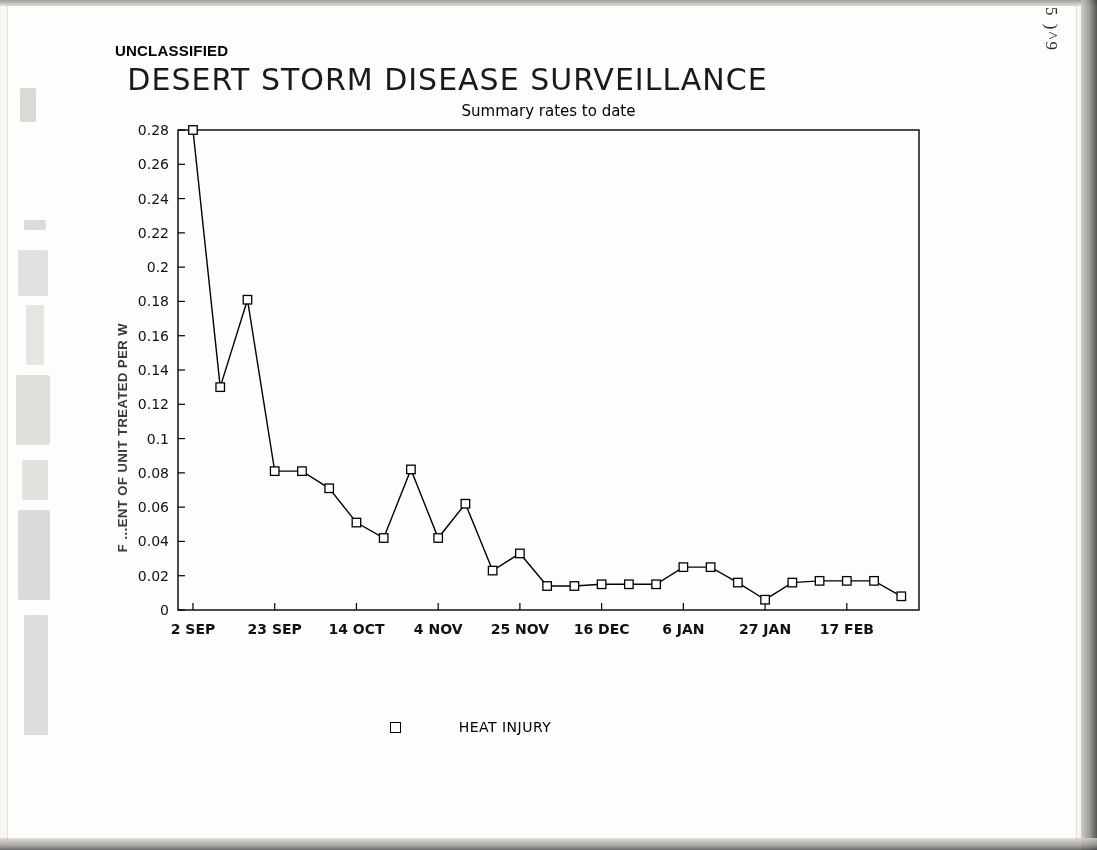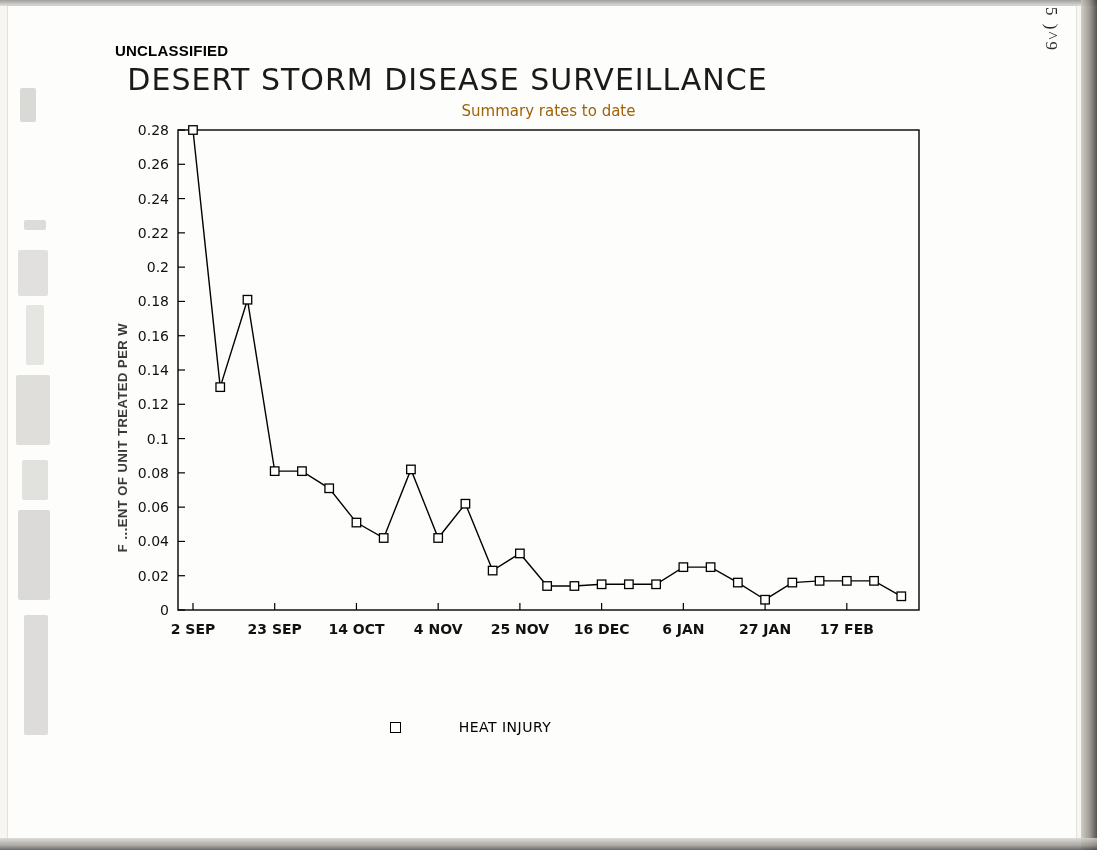--- a/index.html
+++ b/index.html
@@ -103,21 +103,21 @@
     color: #1a1a1a;
   }
   .sub-title {
     position: absolute;
     left: 0;
     top: 102px;
     width: 1097px;
     text-align: center;
     font-size: 15px;
     font-family: "DejaVu Sans", sans-serif;
-    color: #a16207;
+    color: #000000;
   }
   .y-axis-title {
     position: absolute;
     left: -38px;
     top: 430px;
     width: 320px;
     text-align: center;
     transform: rotate(-90deg);
     font-size: 13px;
     font-weight: bold;

